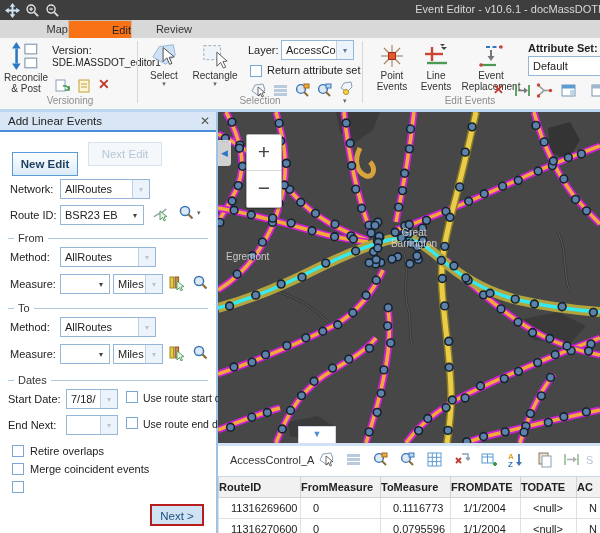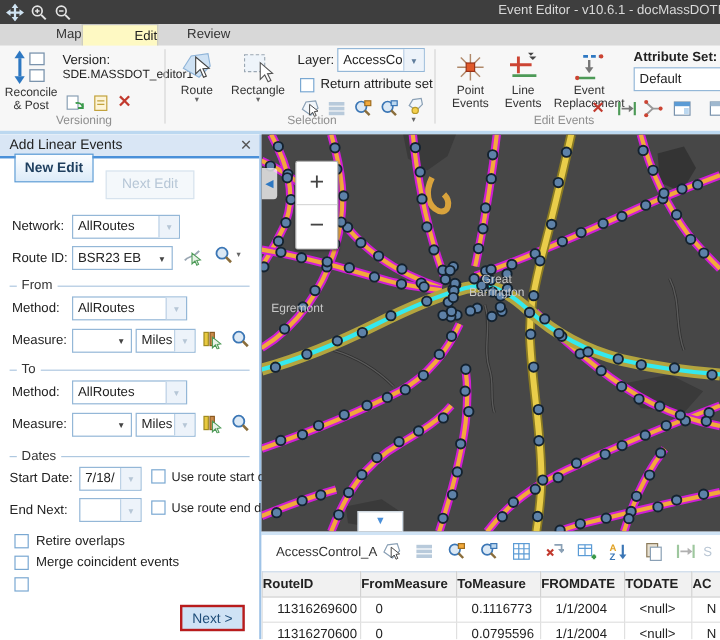--- a/index.html
+++ b/index.html
@@ -8,21 +8,21 @@
   .abs{position:absolute;}
 
   
   #titlebar{left:0;top:0;width:600px;height:20px;background:#3e3e3e;}
   #titlebar .ticon{position:absolute;top:3px;width:15px;height:15px;cursor:pointer;}
   #window-title{position:absolute;right:-6px;top:3px;color:#d9d9d9;font-size:11px;white-space:nowrap;}
 
   
   #tabbar{left:0;top:20px;width:600px;height:18px;background:#d8d8d8;border-bottom:1px solid #e6e6e6;}
   .tab{position:absolute;top:0;height:18px;line-height:18px;text-align:right;font-size:11px;color:#333;cursor:pointer;}
-  .tab.active{background:#fef9c3;border:1px solid #c2c2c2;border-bottom:none;color:#222;}
+  .tab.active{background:#f97316;border:1px solid #c2c2c2;border-bottom:none;color:#222;}
 
   
   #ribbon{left:0;top:38px;width:600px;height:71px;background:#f7f7f7;}
   #ribbon-strip{left:0;top:109px;width:600px;height:3px;background:#bcd8f0;}
   .grp-label{position:absolute;font-size:10px;color:#8e8e8e;text-align:center;}
   .vsep{position:absolute;top:3px;height:62px;width:1px;background:#d6d6d6;}
   .bigbtn{position:absolute;text-align:center;font-size:10px;color:#333;line-height:11px;cursor:pointer;}
   .bigbtn .ic{display:block;margin:0 auto 1px auto;}
   .caret{color:#666;font-size:7px;line-height:6px;}
   .rlabel{position:absolute;font-size:11px;color:#222;white-space:nowrap;}
@@ -121,21 +121,21 @@
       </svg>
     <div class="sicon" style="left:98px;top:38px;font-size:14px;font-weight:bold;color:#c23a2e">✕</div>
     <div class="grp-label" style="left:10px;top:57px;width:120px">Versioning</div>
     <div class="vsep" style="left:137px"></div>
 
     <div class="bigbtn" style="left:142px;top:3px;width:44px">
       <svg class="ic" width="28" height="28" viewBox="0 0 30 30">
           <path d="M3 17 L10 6 L25 4 L27 15 L17 25 Z" fill="#cfe2f4" stroke="#8fb4d8"></path>
           <path d="M14 7 L14 22 L18 18 L21 25 L23.5 24 L20.5 17.5 L26 17 Z" fill="#fff" stroke="#444" stroke-width="1"></path>
         </svg>
-      <span>Route</span>
+      <span>Select</span>
       <div class="caret">▾</div>
     </div>
     <div class="bigbtn" style="left:190px;top:3px;width:50px">
       <svg class="ic" width="28" height="28" viewBox="0 0 30 30">
           <rect x="3" y="5" width="18" height="15" fill="#eef4fa" stroke="#9aa7b3" stroke-dasharray="3 2"></rect>
           <path d="M17 12 L17 27 L21 23 L24 29 L26.5 28 L23.5 22 L28 21.5 Z" fill="#fff" stroke="#555" stroke-width="1"></path>
         </svg>
       <span>Rectangle</span>
       <div class="caret">▾</div>
     </div>
@@ -238,21 +238,21 @@
     <div class="grp-label" style="left:400px;top:57px;width:140px">Edit Events</div>
   </div>
   <div id="ribbon-strip" class="abs"></div>
 
   <div id="side-panel" class="abs">
     <div id="panel-header">
       <span id="panel-title">Add Linear Events</span>
       <span id="panel-close">✕</span>
     </div>
 
-    <div class="pbtn primary" style="left:12px;top:16px;width:66px;height:24px;line-height:22px">New Edit</div>
+    <div class="pbtn primary" style="left:12px;top:40px;width:66px;height:24px;line-height:22px">New Edit</div>
     <div class="pbtn disabled" style="left:88px;top:30px;width:74px;height:24px;line-height:22px">Next Edit</div>
 
     <div class="rlabel" style="left:10px;top:71px">Network:</div>
     <div class="combo disabled" style="left:60px;top:67px;width:90px">
       <span class="val">AllRoutes</span>
       <span class="dd">▾</span>
     </div>
 
     <div class="rlabel" style="left:10px;top:97px">Route ID:</div>
     <div class="combo flat" style="left:60px;top:93px;width:84px">

